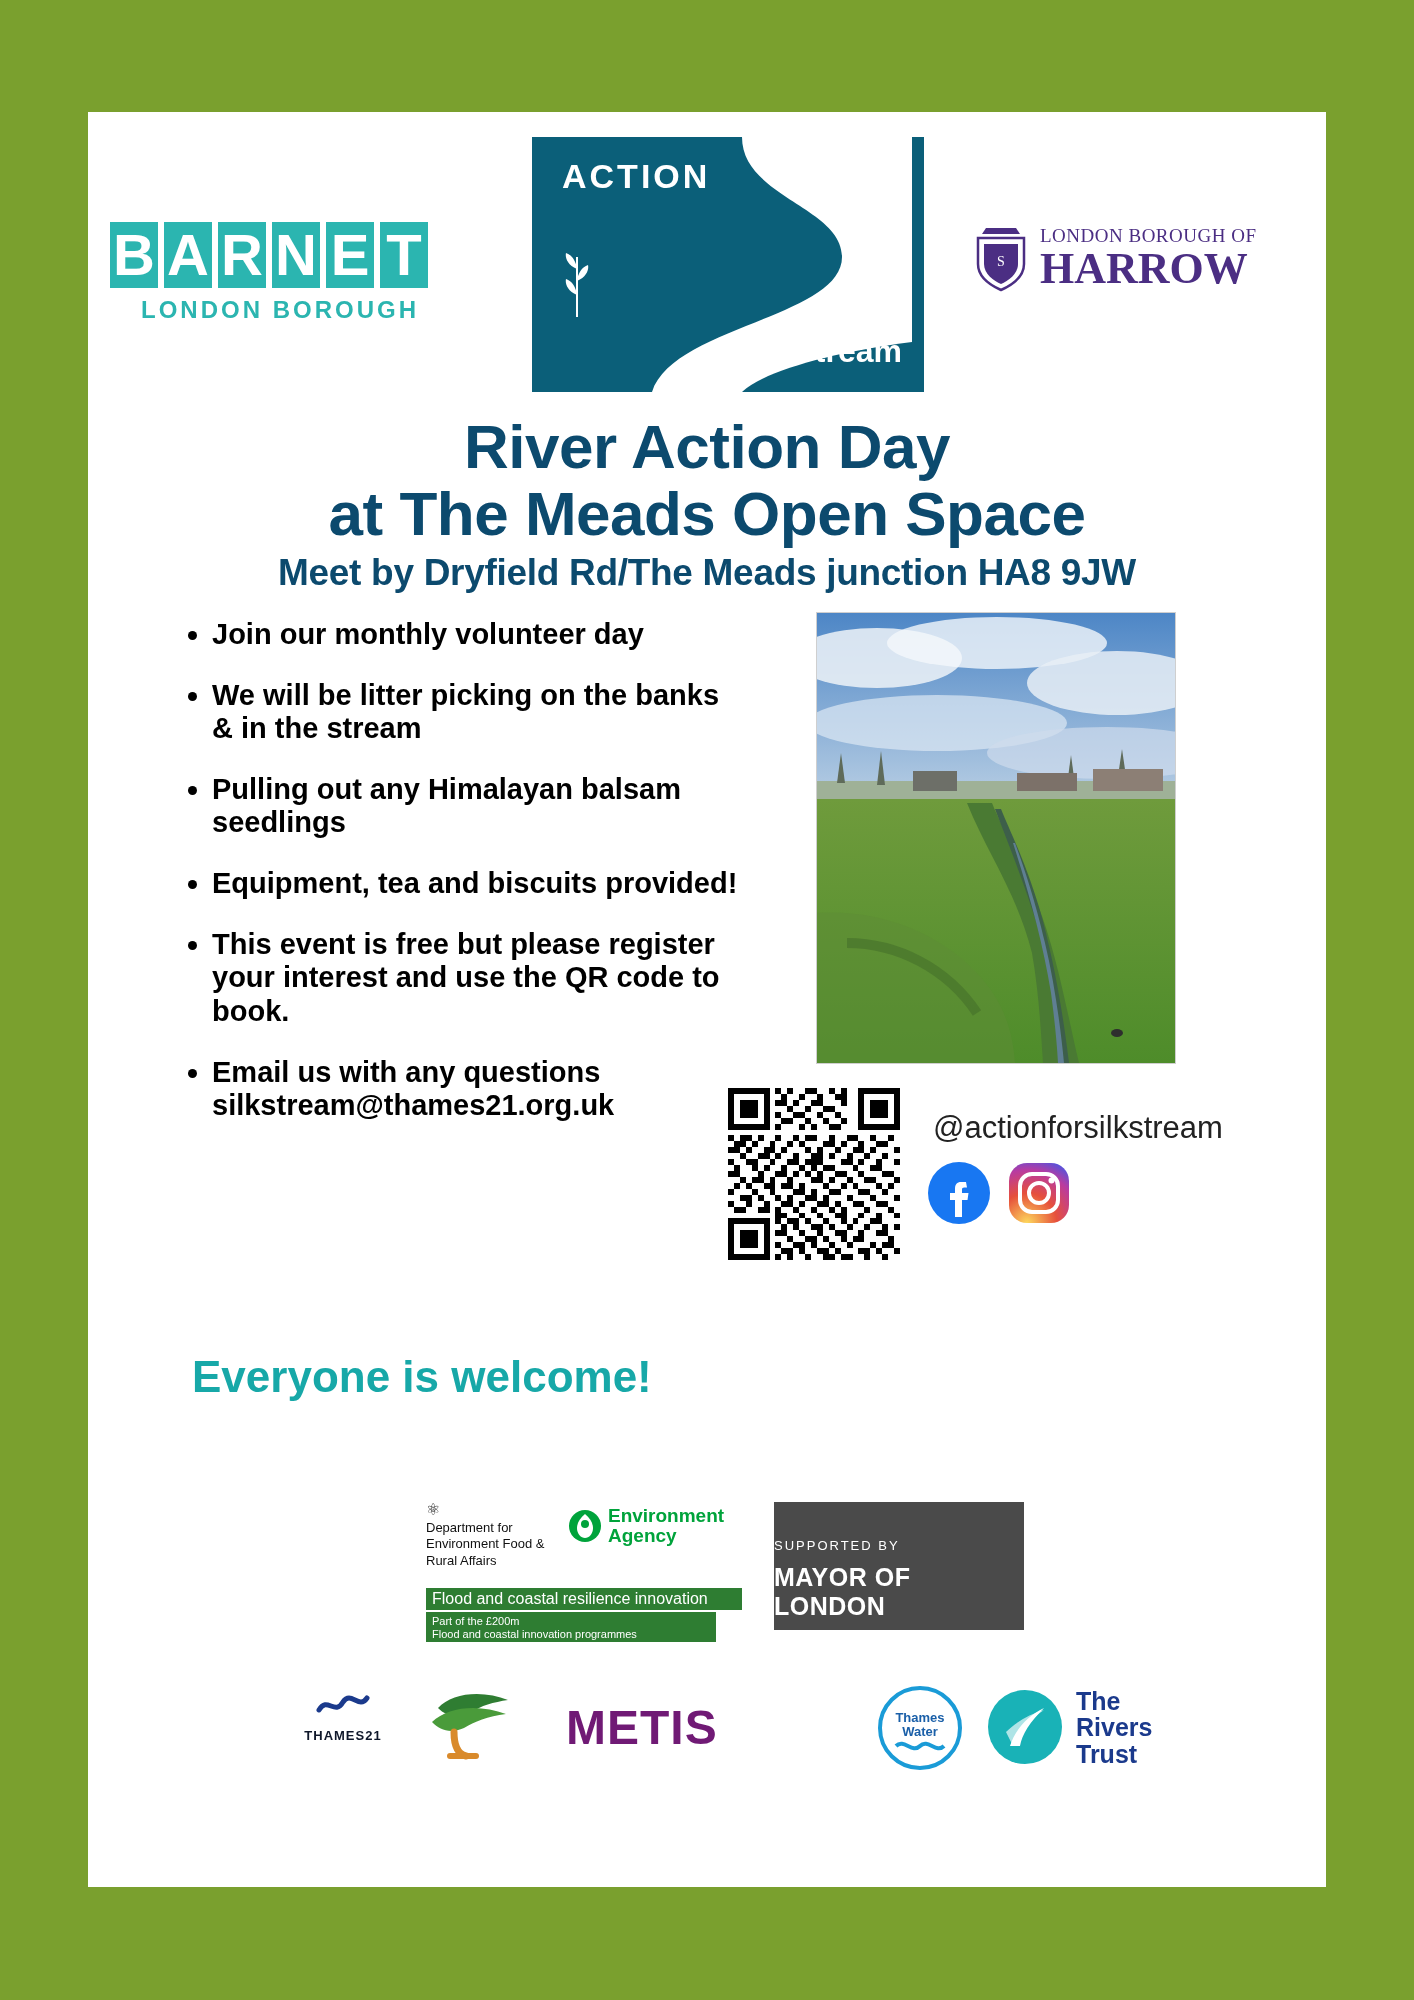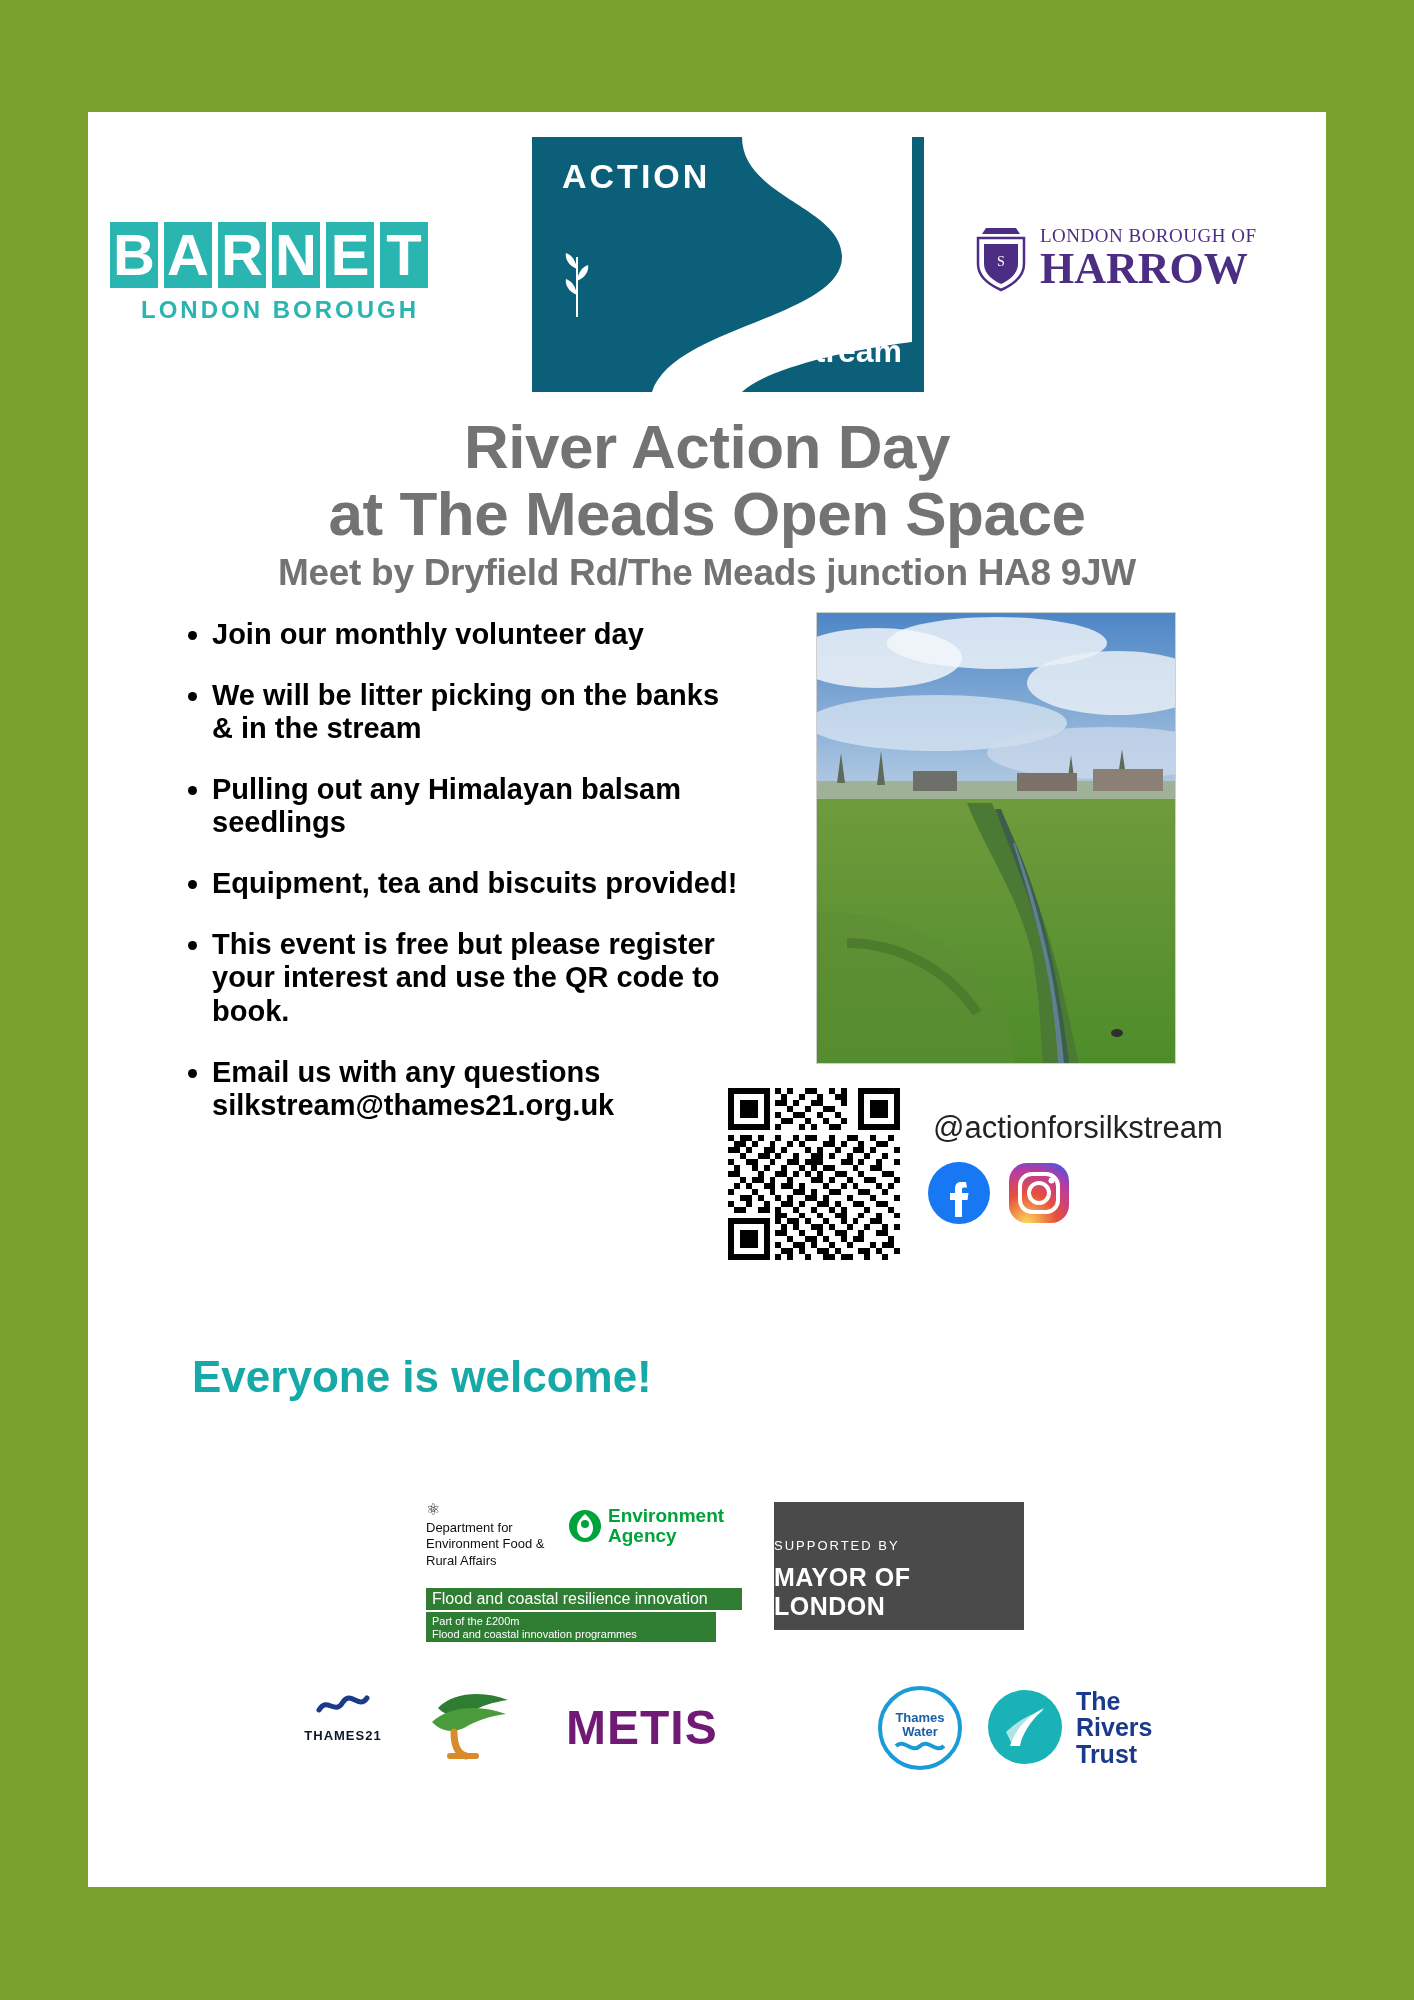--- a/index.html
+++ b/index.html
@@ -138,21 +138,21 @@
     color: #4b2e83;
     font-size: 44px;
     font-weight: bold;
     line-height: 1;
     font-family: "Liberation Serif", serif;
   }
 
   
   .title-block {
     text-align: center;
-    color: #737373;
+    color: #0c4a6e;
     margin-top: 2px;
   }
   .title1 {
     font-size: 62px;
     font-weight: bold;
     line-height: 1.08;
     letter-spacing: -0.5px;
   }
   .subtitle {
     font-size: 37px;

